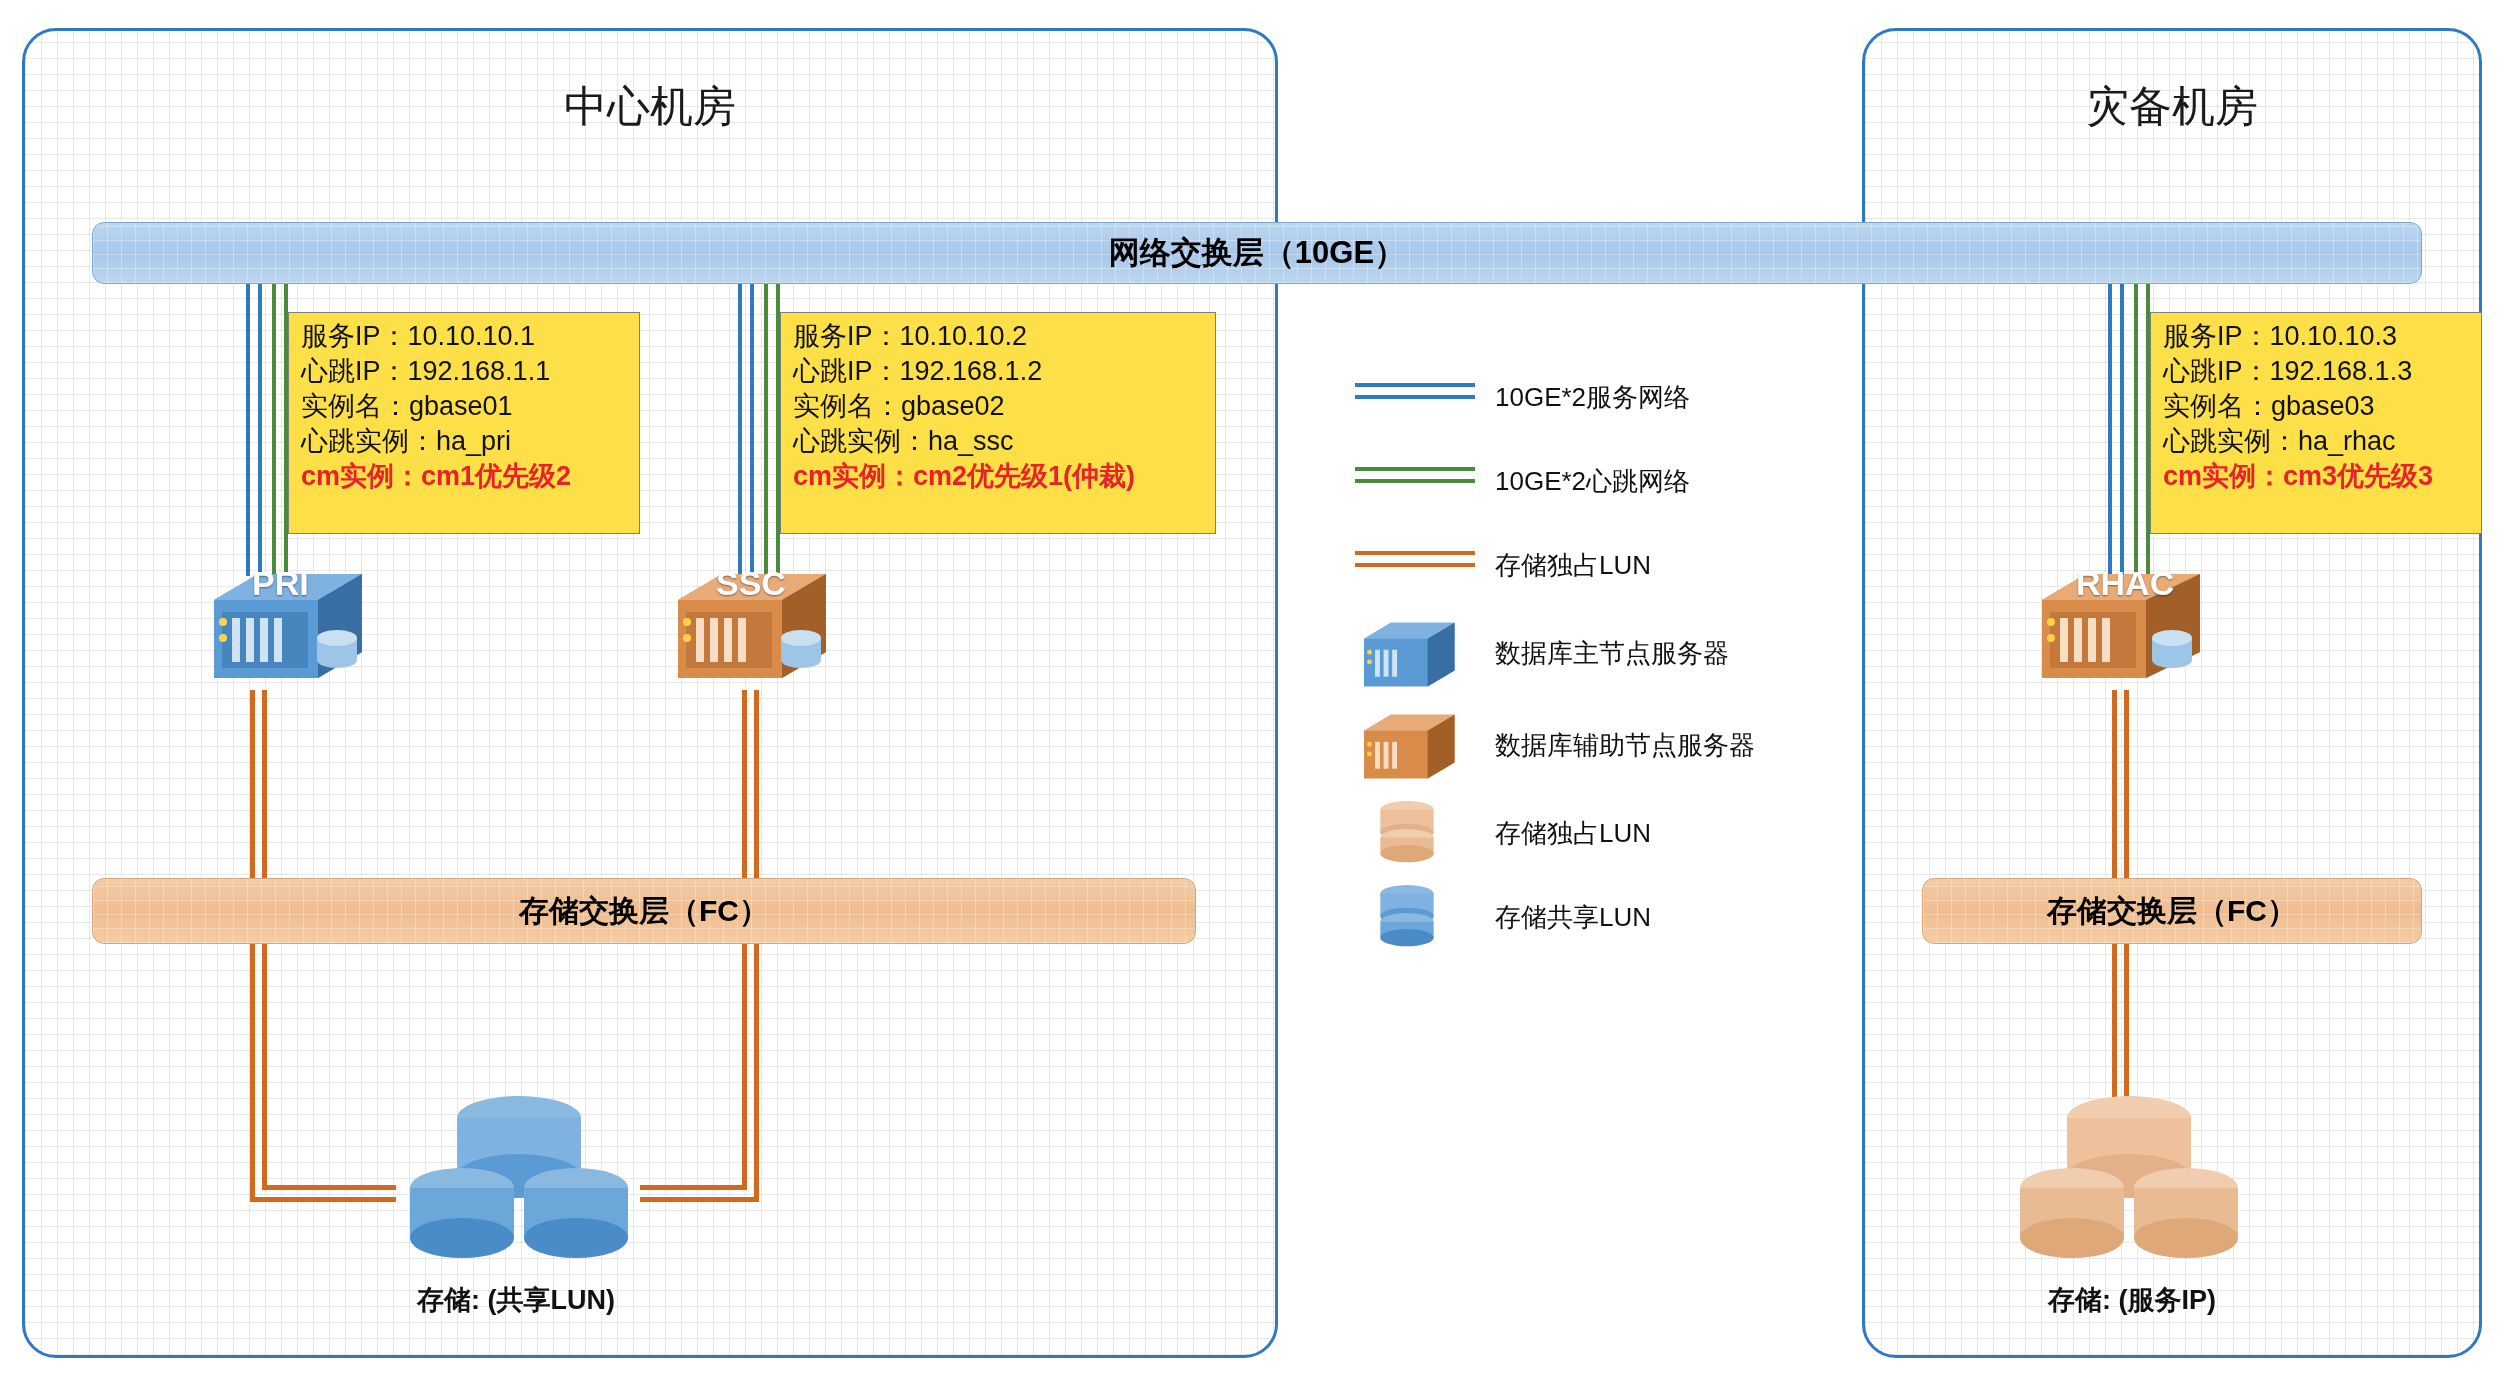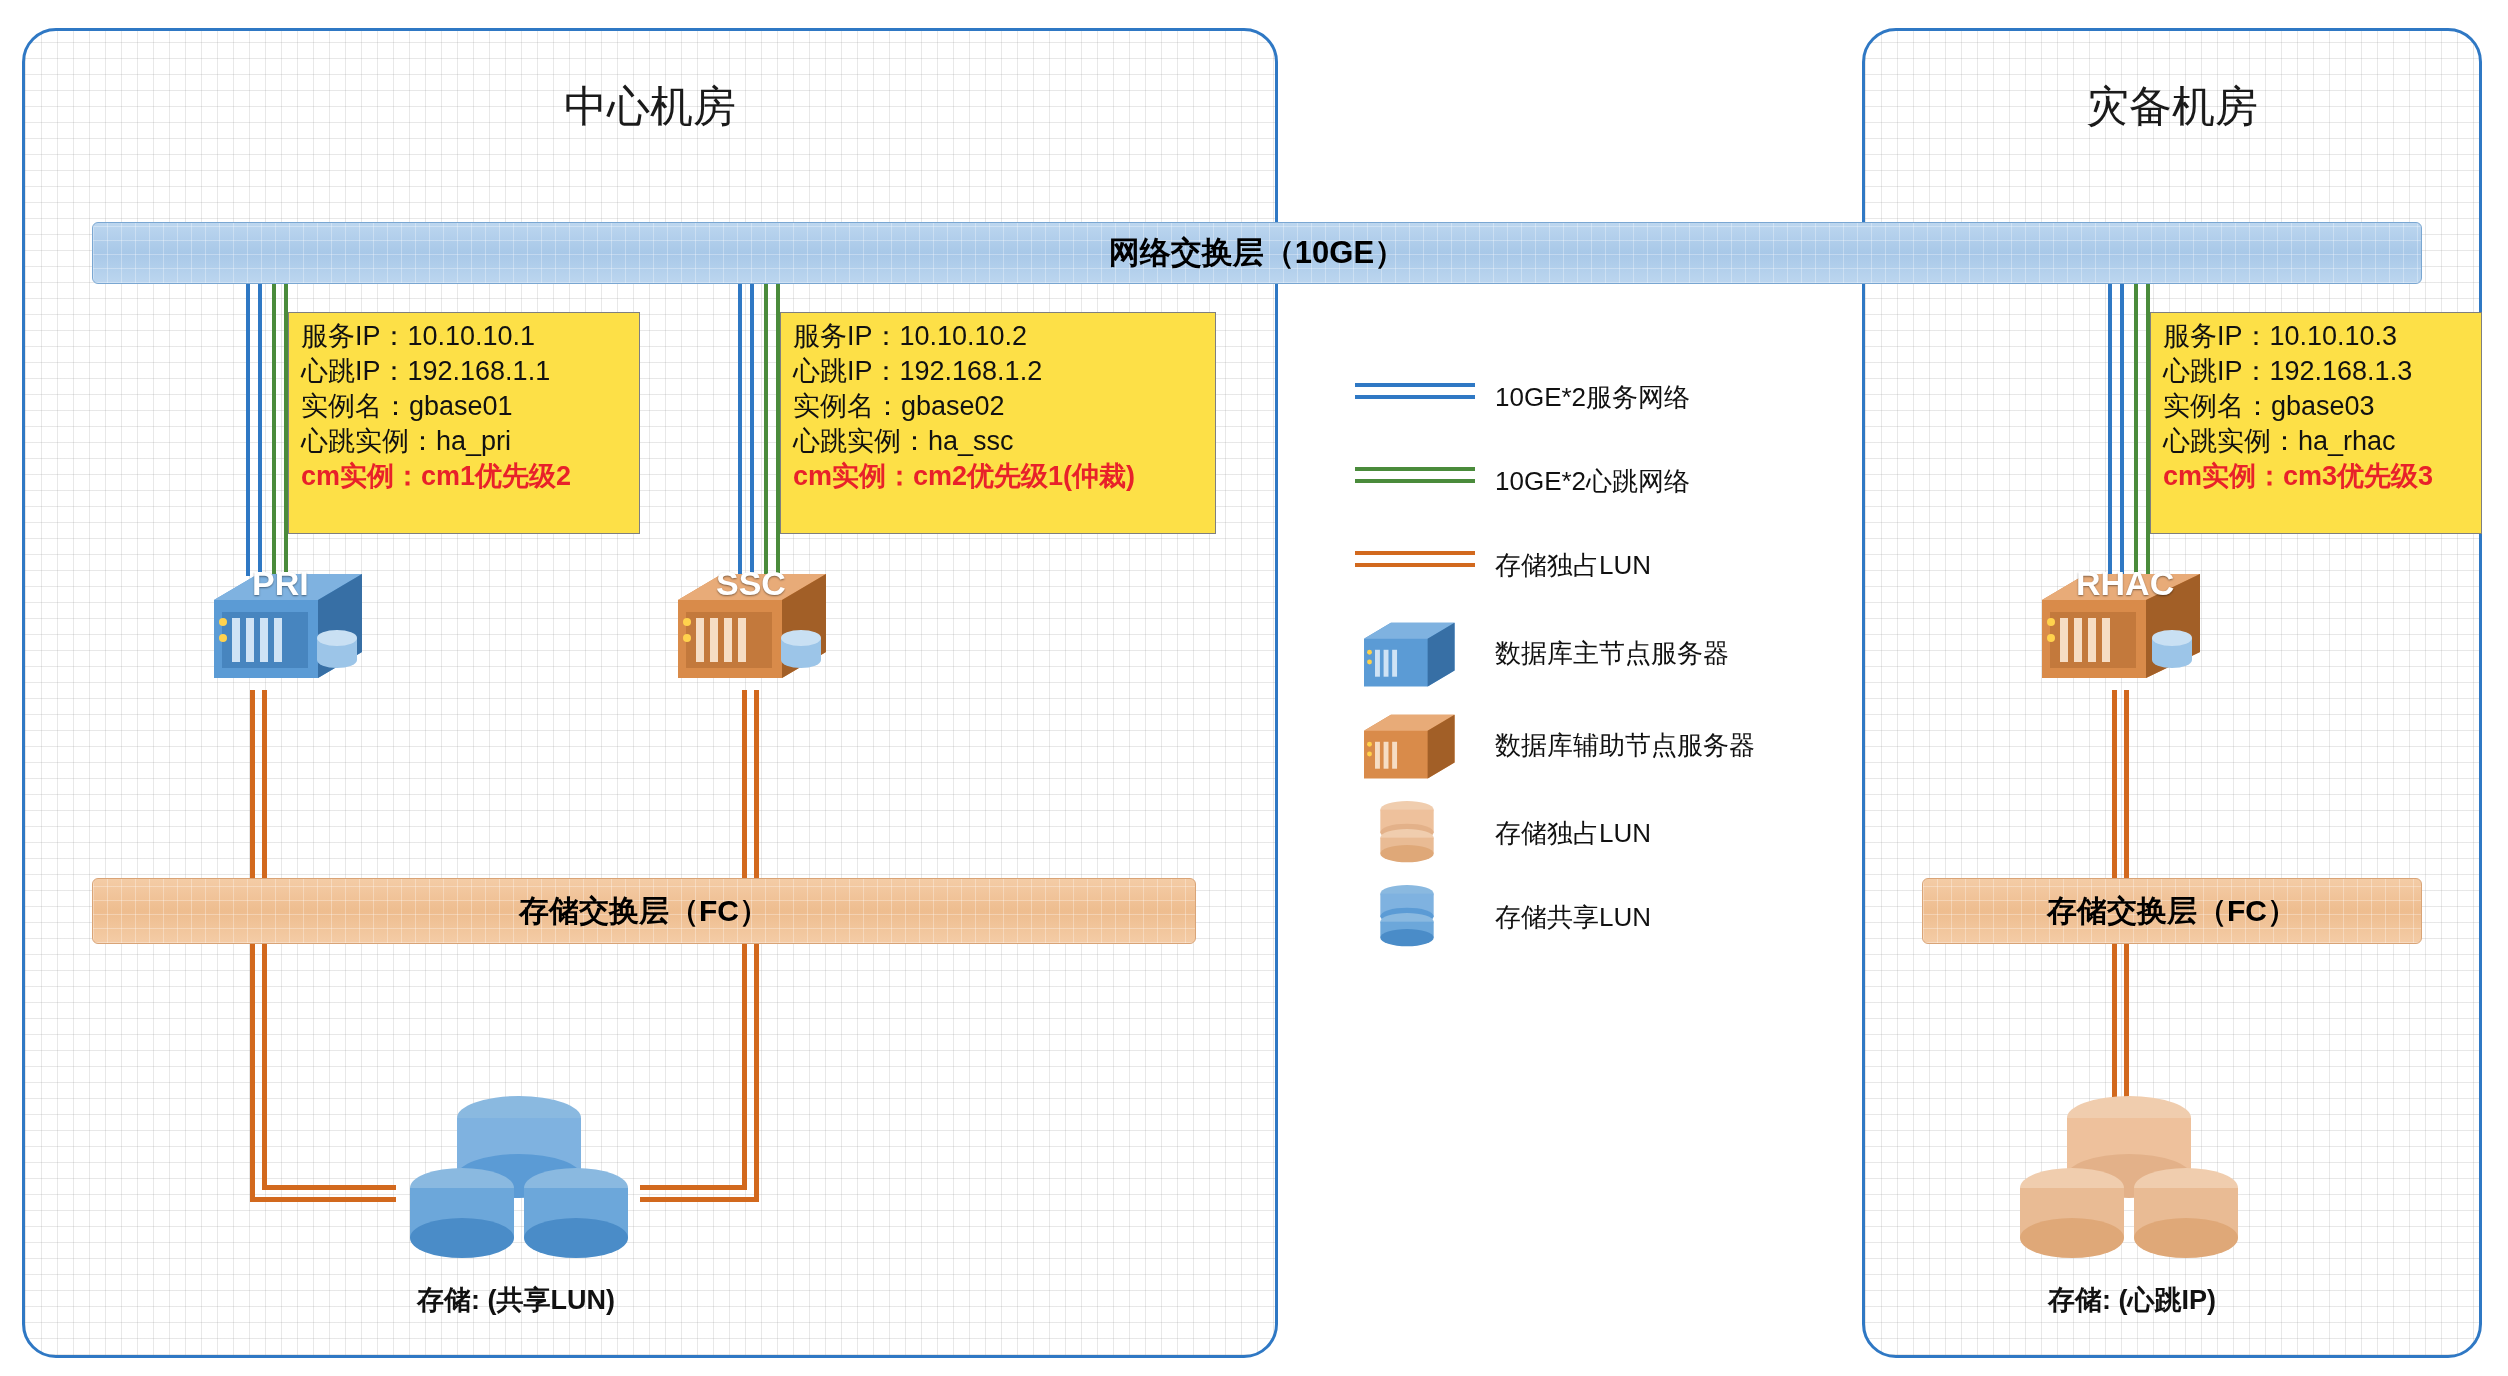--- a/index.html
+++ b/index.html
@@ -32,21 +32,21 @@
     font-family:"DejaVu Sans","Liberation Sans",sans-serif;
   }
 
   
   .bar{
     position:absolute;
     box-sizing:border-box;
     display:flex;align-items:center;justify-content:center;
     font-weight:bold;
     color:#000;
-    border-radius:6px;
+    border-radius:12px;
   }
   .bar-net{
     background:
       repeating-linear-gradient(0deg, rgba(255,255,255,.30) 0 1px, transparent 1px 14px),
       repeating-linear-gradient(90deg, rgba(255,255,255,.30) 0 1px, transparent 1px 14px),
       linear-gradient(180deg,#bcd6ef 0%,#a8c8e8 50%,#bcd6ef 100%);
     border:1px solid #7aa7d2;
     font-size:31px;
   }
   .bar-fc{
@@ -301,21 +301,21 @@
         <rect x="14" y="96" width="104" height="50" fill="#e9bb94"></rect>
         <ellipse cx="66" cy="146" rx="52" ry="20" fill="#dfa878"></ellipse>
       </g>
       <g>
         <ellipse cx="180" cy="96" rx="52" ry="20" fill="#f0cdae"></ellipse>
         <rect x="128" y="96" width="104" height="50" fill="#e9bb94"></rect>
         <ellipse cx="180" cy="146" rx="52" ry="20" fill="#dfa878"></ellipse>
       </g>
     </svg>
   </div>
-  <div class="store-cap" style="left:1872px;top:1282px;width:520px;">存储:  (心跳IP)</div>
+  <div class="store-cap" style="left:1872px;top:1282px;width:520px;">存储:  (服务IP)</div>
 
   <div id="legend">
 
     <div class="lg-row">
       <span class="lg-line" style="top:28px;">
         <i style="top:0;background:#2f78c4;"></i>
         <i style="top:12px;background:#2f78c4;"></i>
       </span>
       <span class="lg-text">10GE*2服务网络</span>
     </div>

